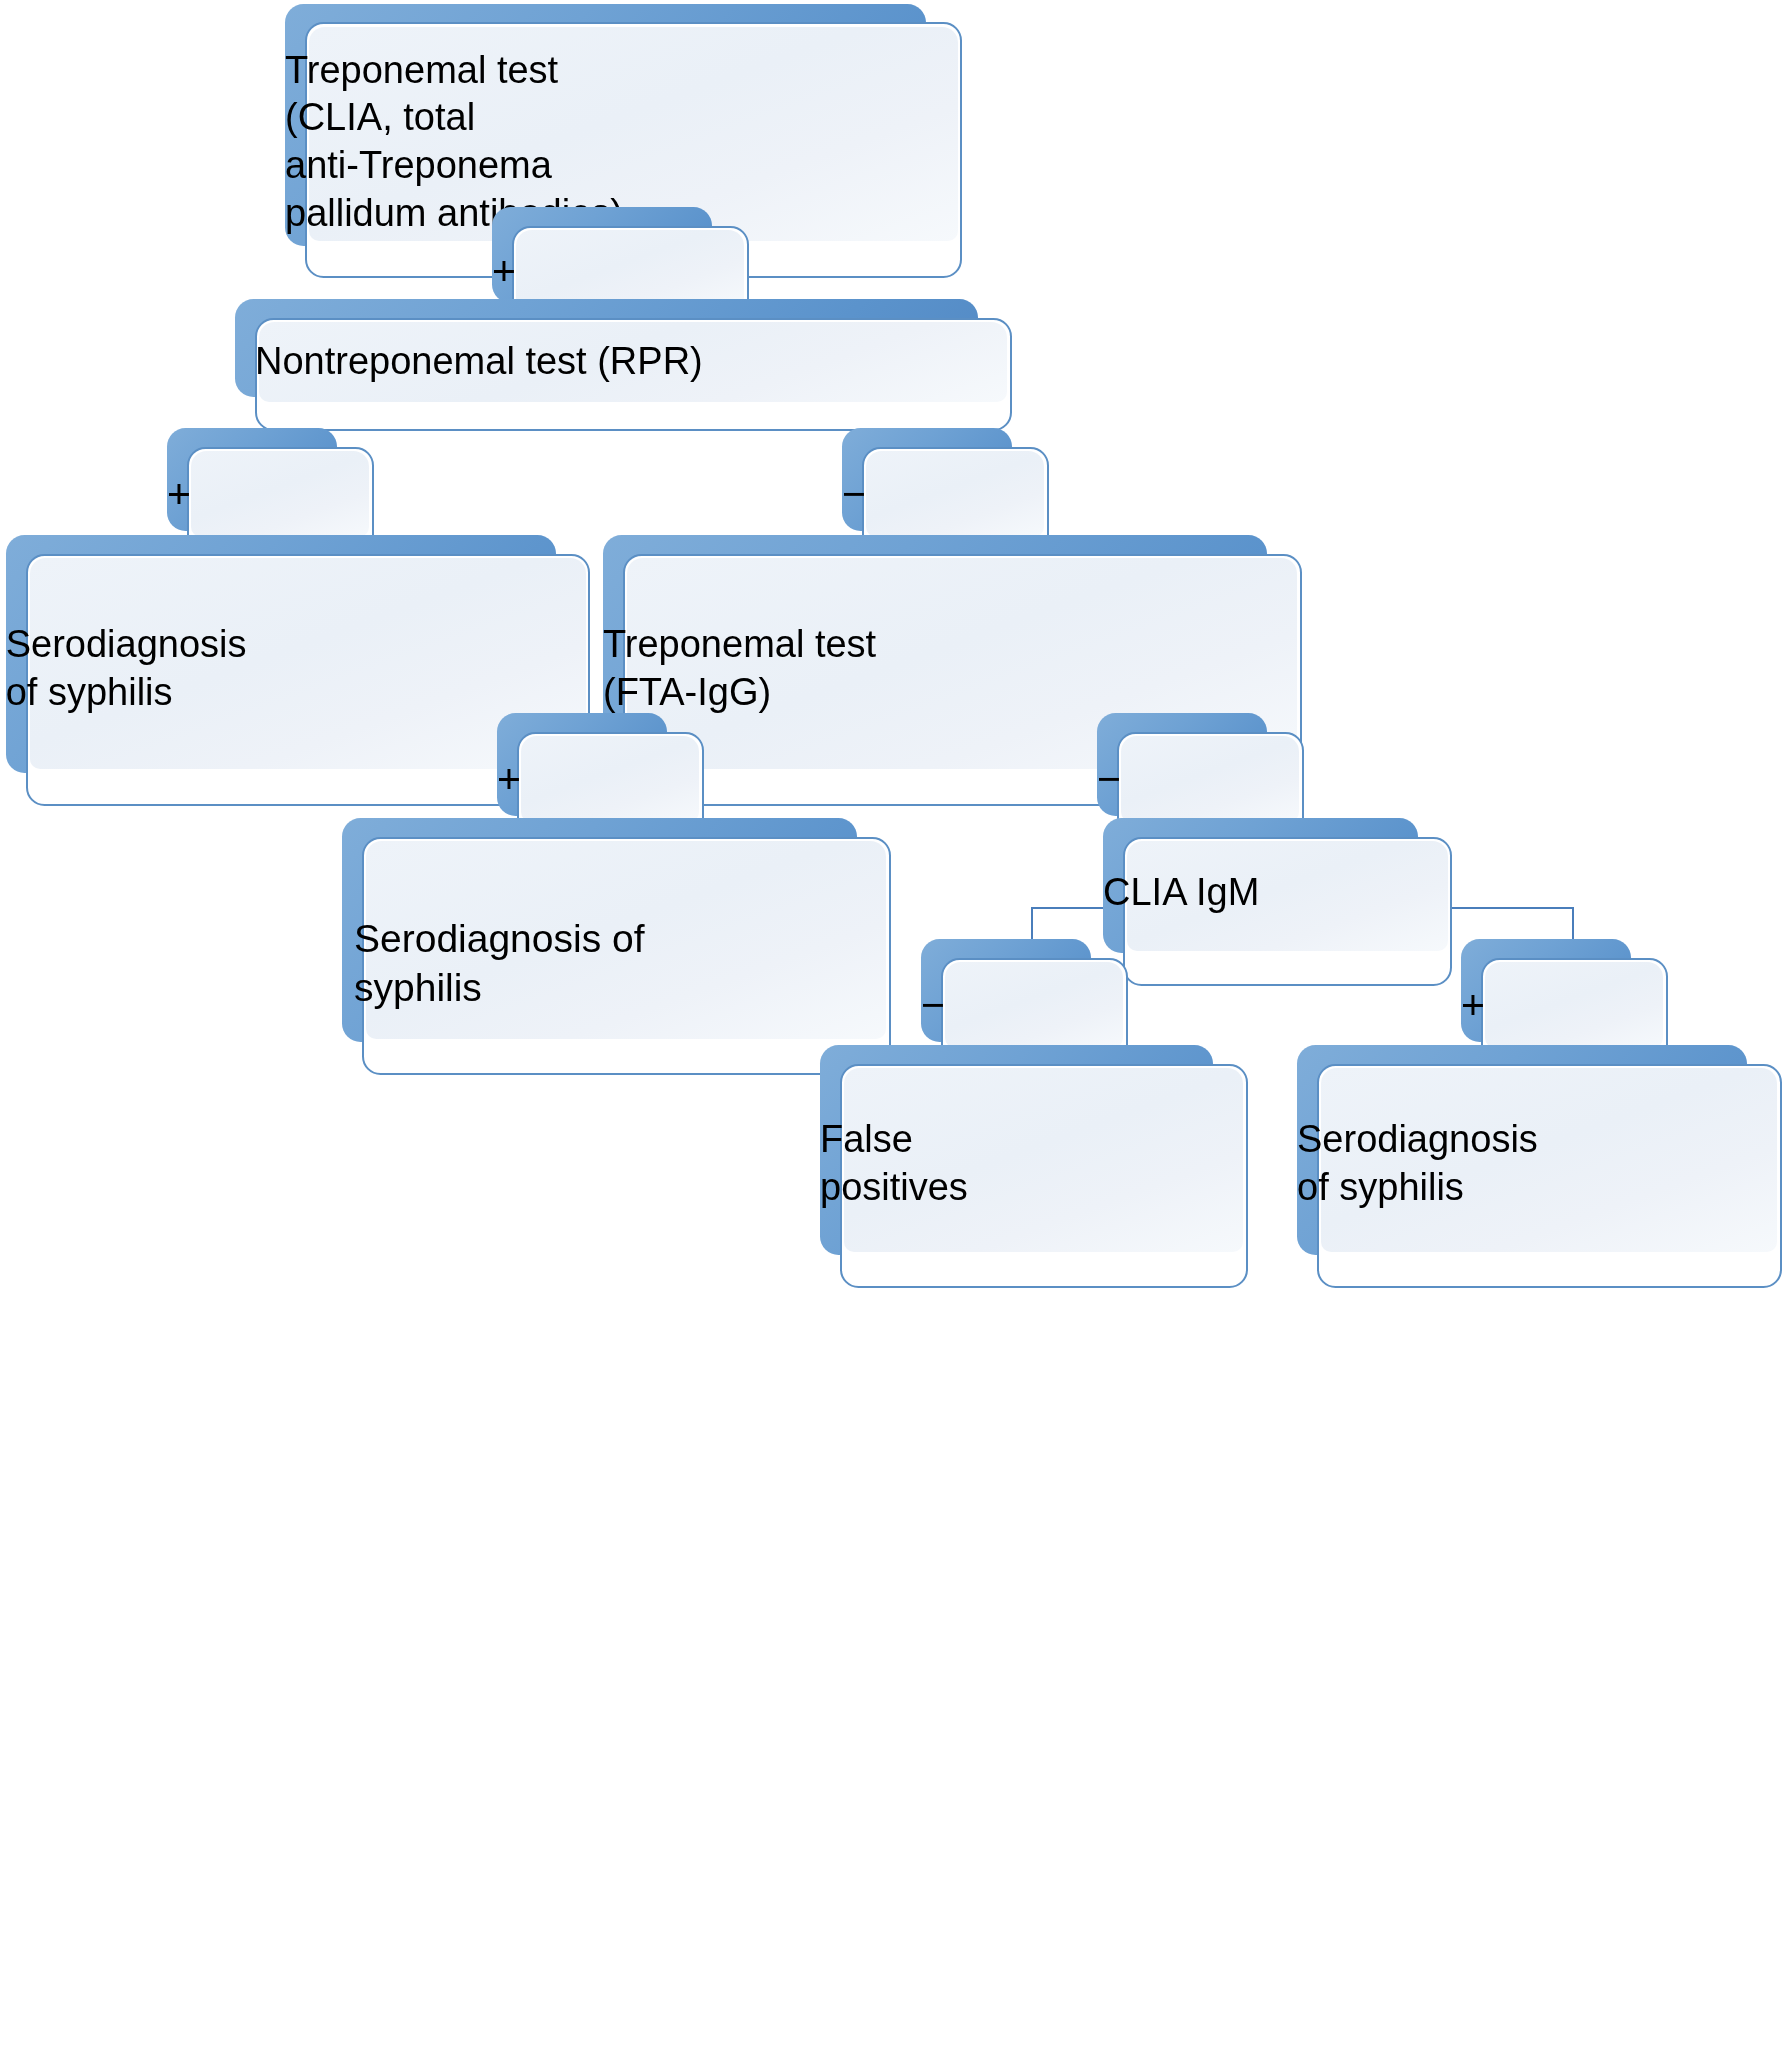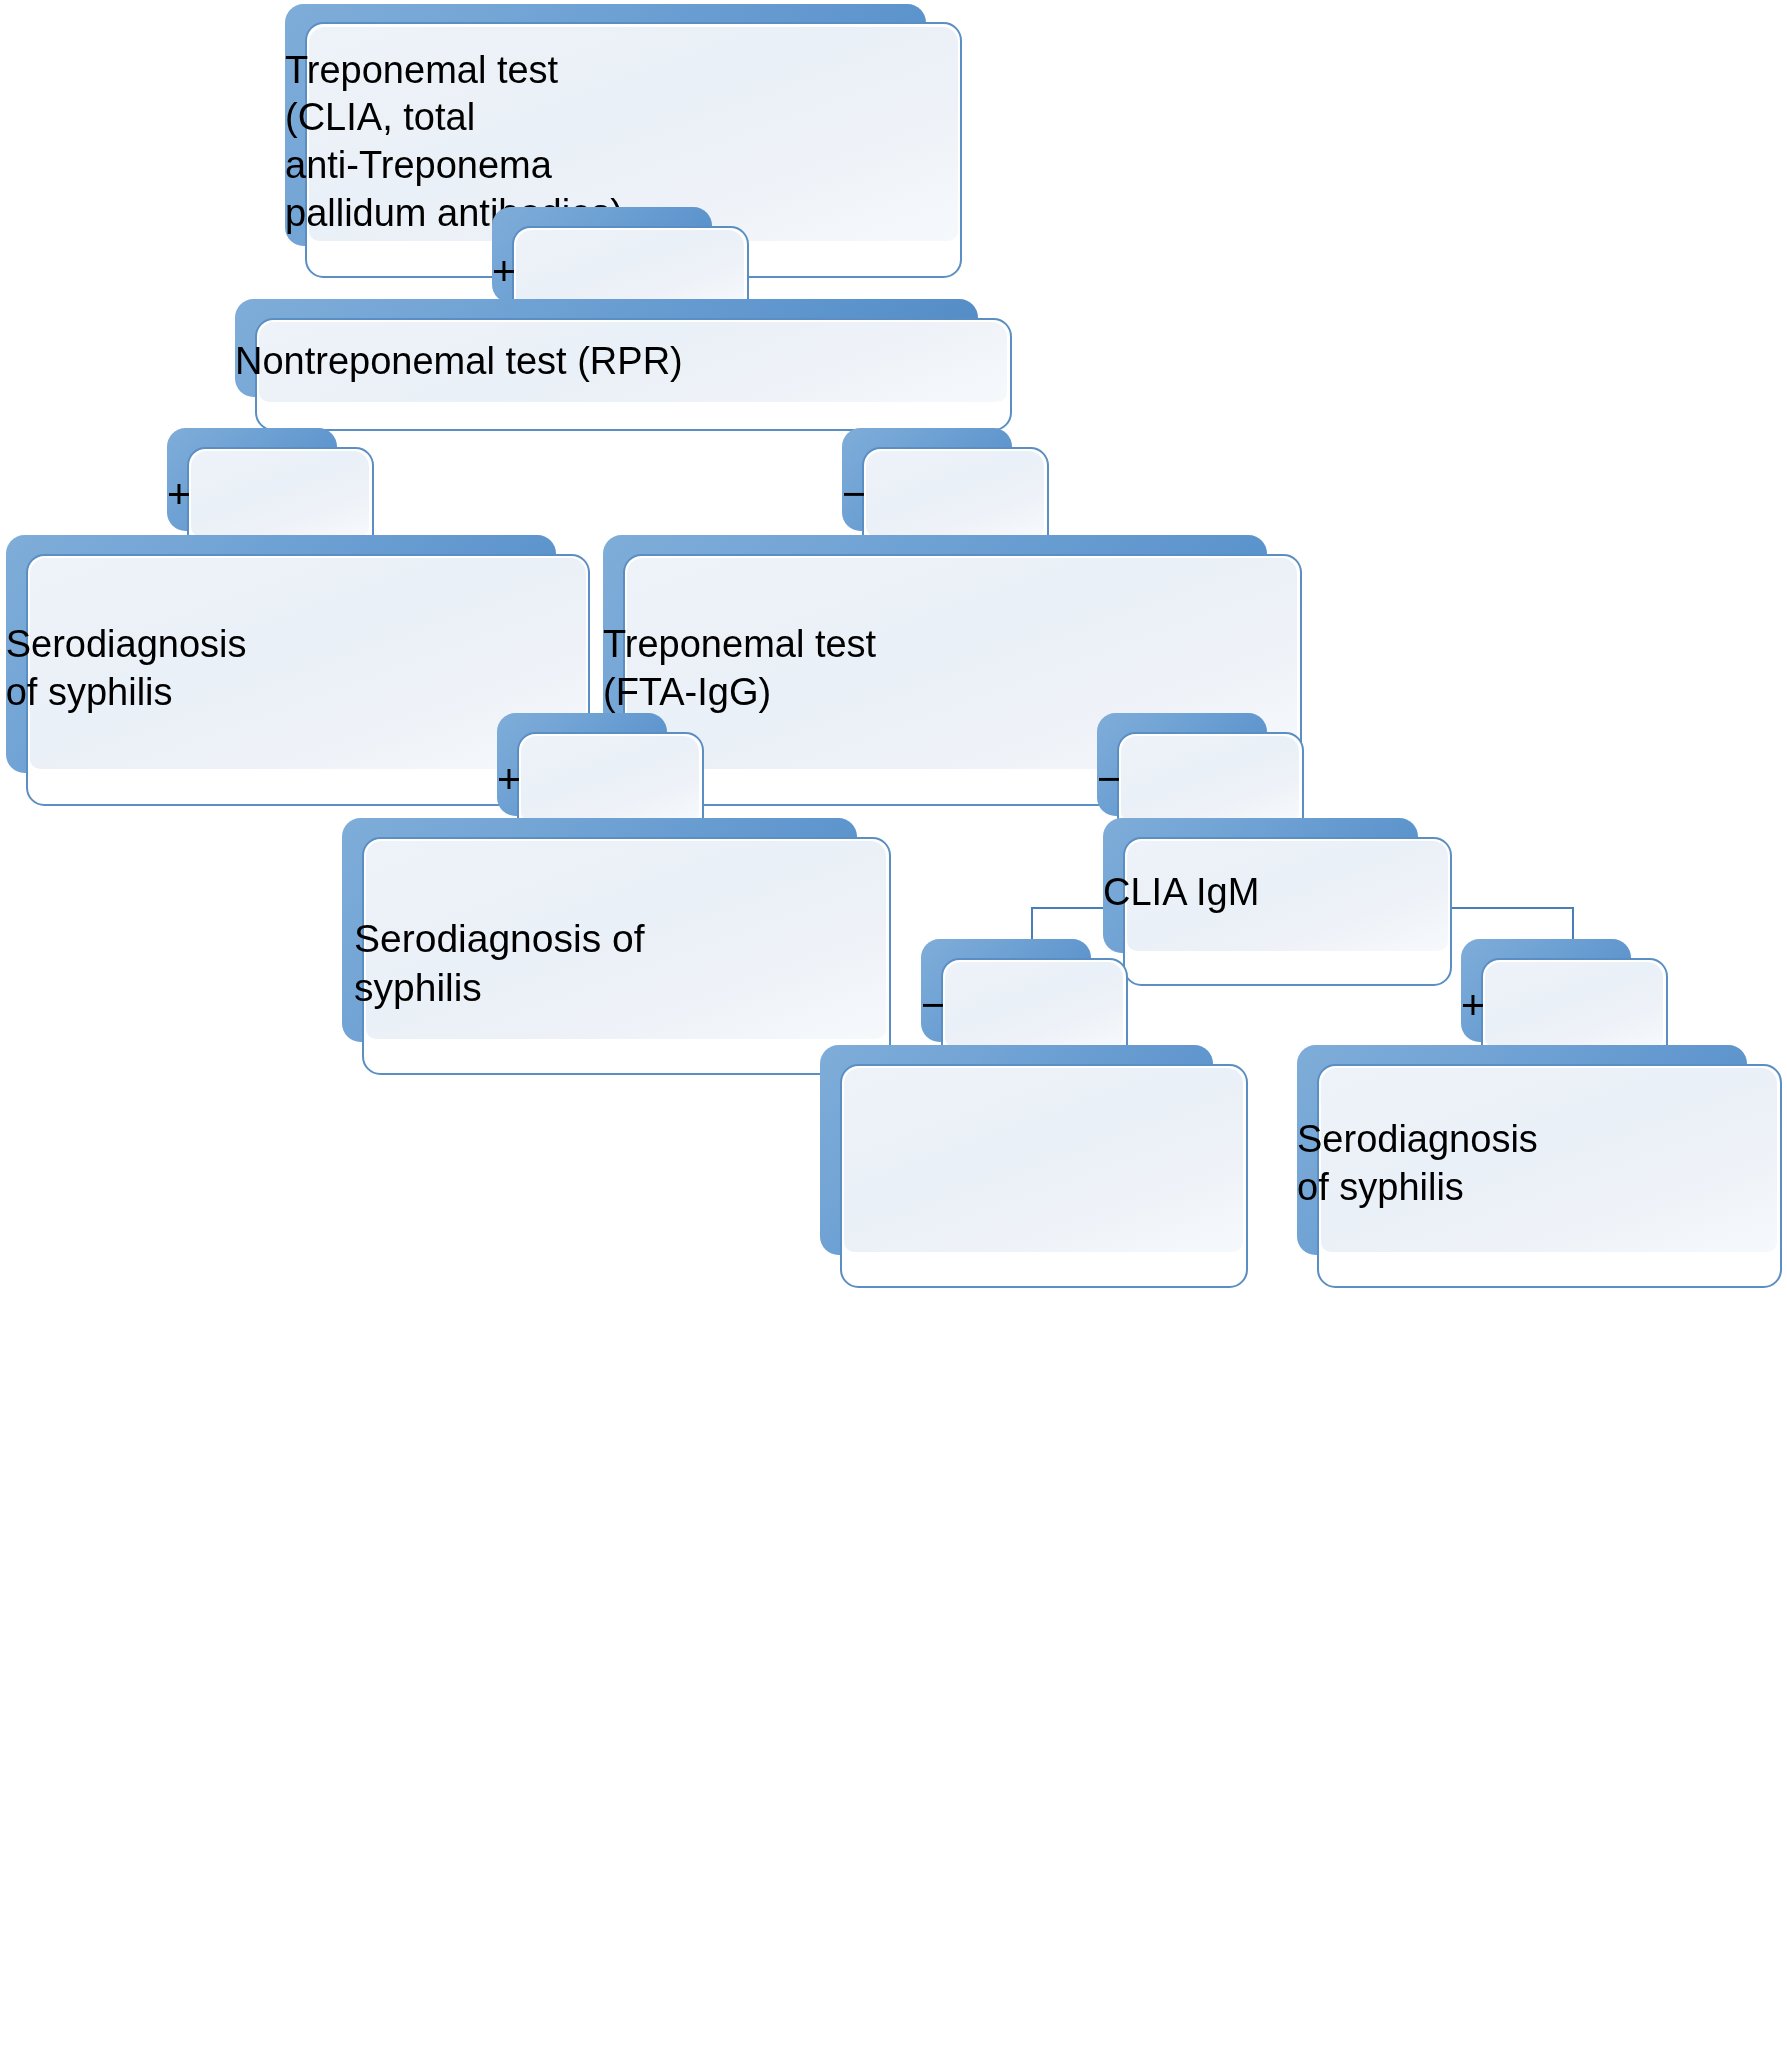--- a/index.html
+++ b/index.html
@@ -117,21 +117,21 @@
     <div class="plate" style="width:220px; height:96px;"></div>
     <div class="card" style="left:20px; top:18.5px; width:237px; height:110px;"></div>
     <div class="wash" style="left:24px; top:23px; width:228px; height:78px;"></div>
     <div class="label" style="top:39px; font-size:41px;">+</div>
   </div>
 
   <div class="node" style="left:235px; top:299px; width:777px; height:131px;">
     <div class="plate" style="width:743px; height:98px;"></div>
     <div class="card" style="left:20px; top:18.5px; width:757px; height:113px;"></div>
     <div class="wash" style="left:24px; top:23px; width:748px; height:80px;"></div>
-    <div class="label" style="top:39px; font-size:38px;">Nontreponemal test (RPR)</div>
+    <div class="label" style="top:39px; font-size:38px;padding-left:20px;">Nontreponemal test (RPR)</div>
   </div>
 
   <div class="node sign" style="left:167px; top:428px; width:207px; height:135px;">
     <div class="plate" style="width:170px; height:103px;"></div>
     <div class="card" style="left:20px; top:18.5px; width:187px; height:117px;"></div>
     <div class="wash" style="left:24px; top:23px; width:178px; height:86px;"></div>
     <div class="label" style="top:41px; font-size:41px;">+</div>
   </div>
 
   <div class="node sign" style="left:842px; top:428px; width:207px; height:135px;">
@@ -197,20 +197,22 @@
     <div class="plate" style="width:170px; height:103px;"></div>
     <div class="card" style="left:20px; top:18.5px; width:187px; height:117px;"></div>
     <div class="wash" style="left:24px; top:23px; width:178px; height:86px;"></div>
     <div class="label" style="top:41px; font-size:41px;">+</div>
   </div>
 
   <div class="node" style="left:820px; top:1045px; width:428px; height:242px;">
     <div class="plate" style="width:393px; height:210px;"></div>
     <div class="card" style="left:20px; top:18.5px; width:408px; height:224px;"></div>
     <div class="wash" style="left:24px; top:23px; width:399px; height:184px;"></div>
+    <div class="label" style="top:71px; font-size:38px;">False
+positives</div>
   </div>
 
   <div class="node" style="left:1297px; top:1045px; width:485px; height:242px;">
     <div class="plate" style="width:450px; height:210px;"></div>
     <div class="card" style="left:20px; top:18.5px; width:465px; height:224px;"></div>
     <div class="wash" style="left:24px; top:23px; width:456px; height:184px;"></div>
     <div class="label" style="top:71px; font-size:38px;">Serodiagnosis
 of syphilis</div>
   </div>
 

